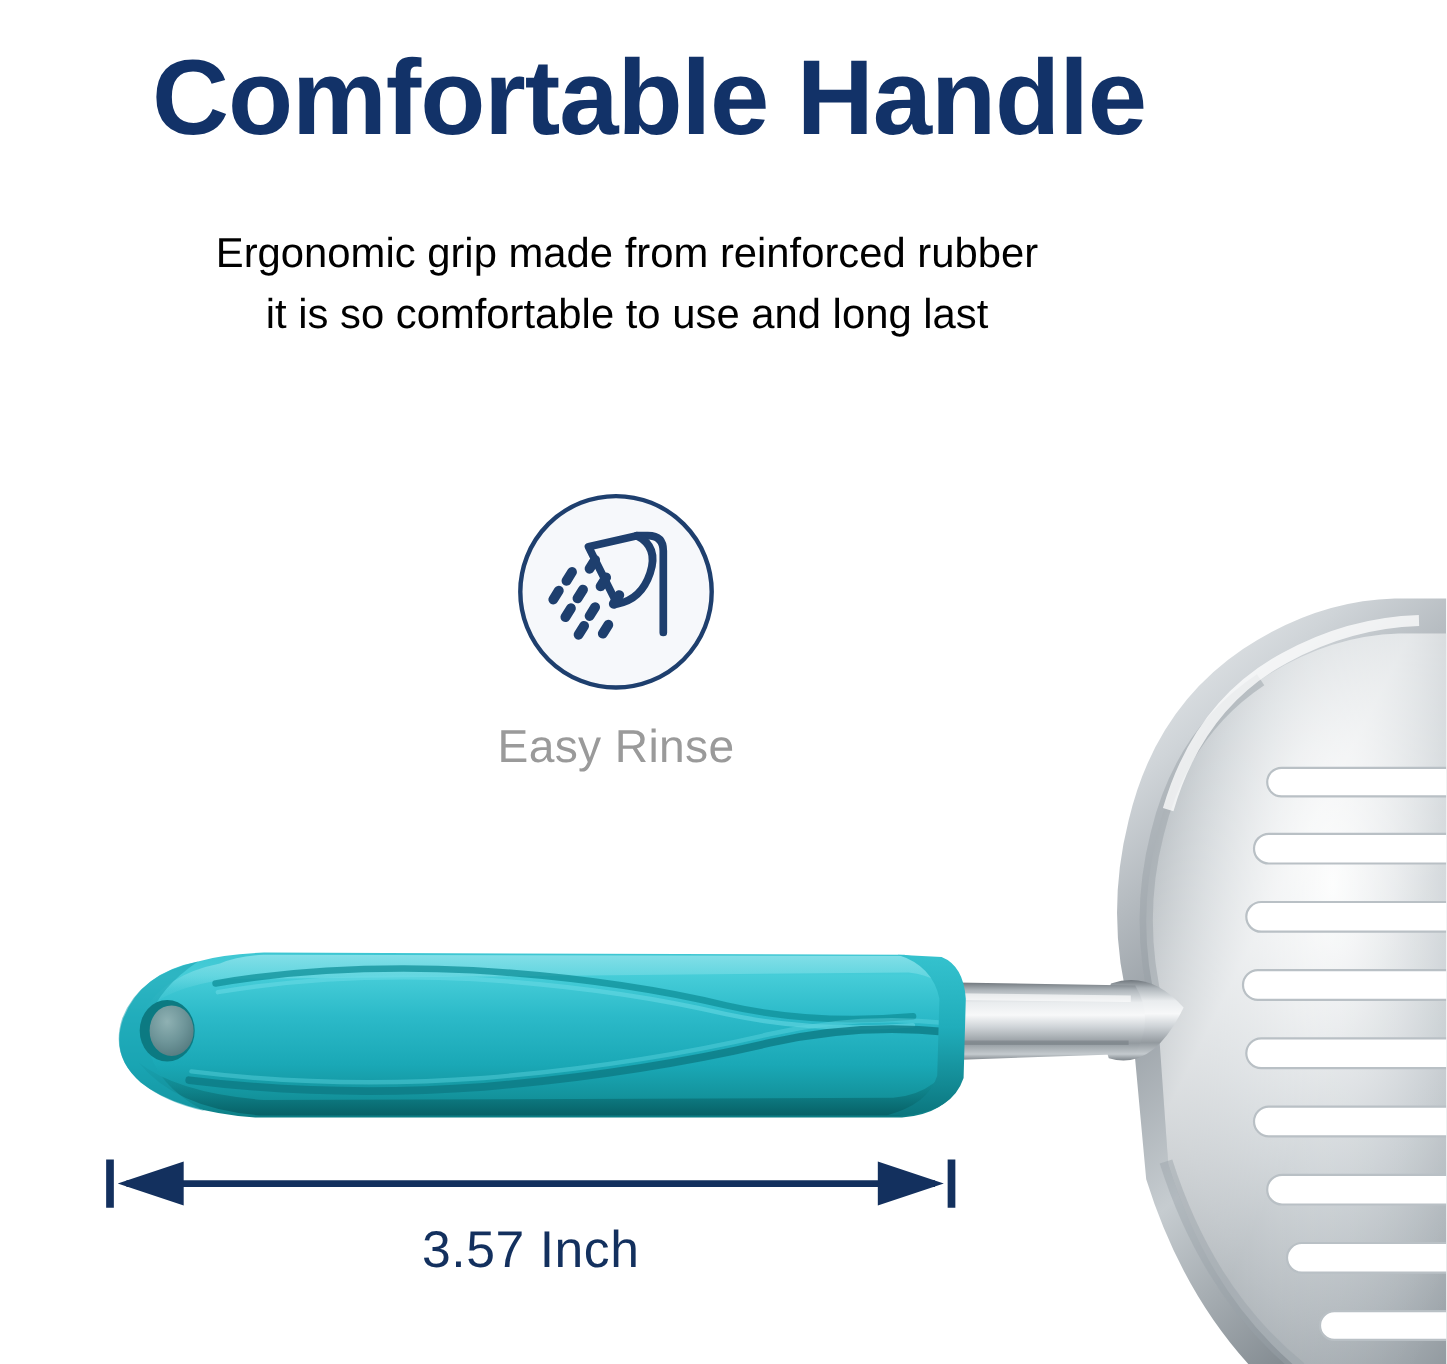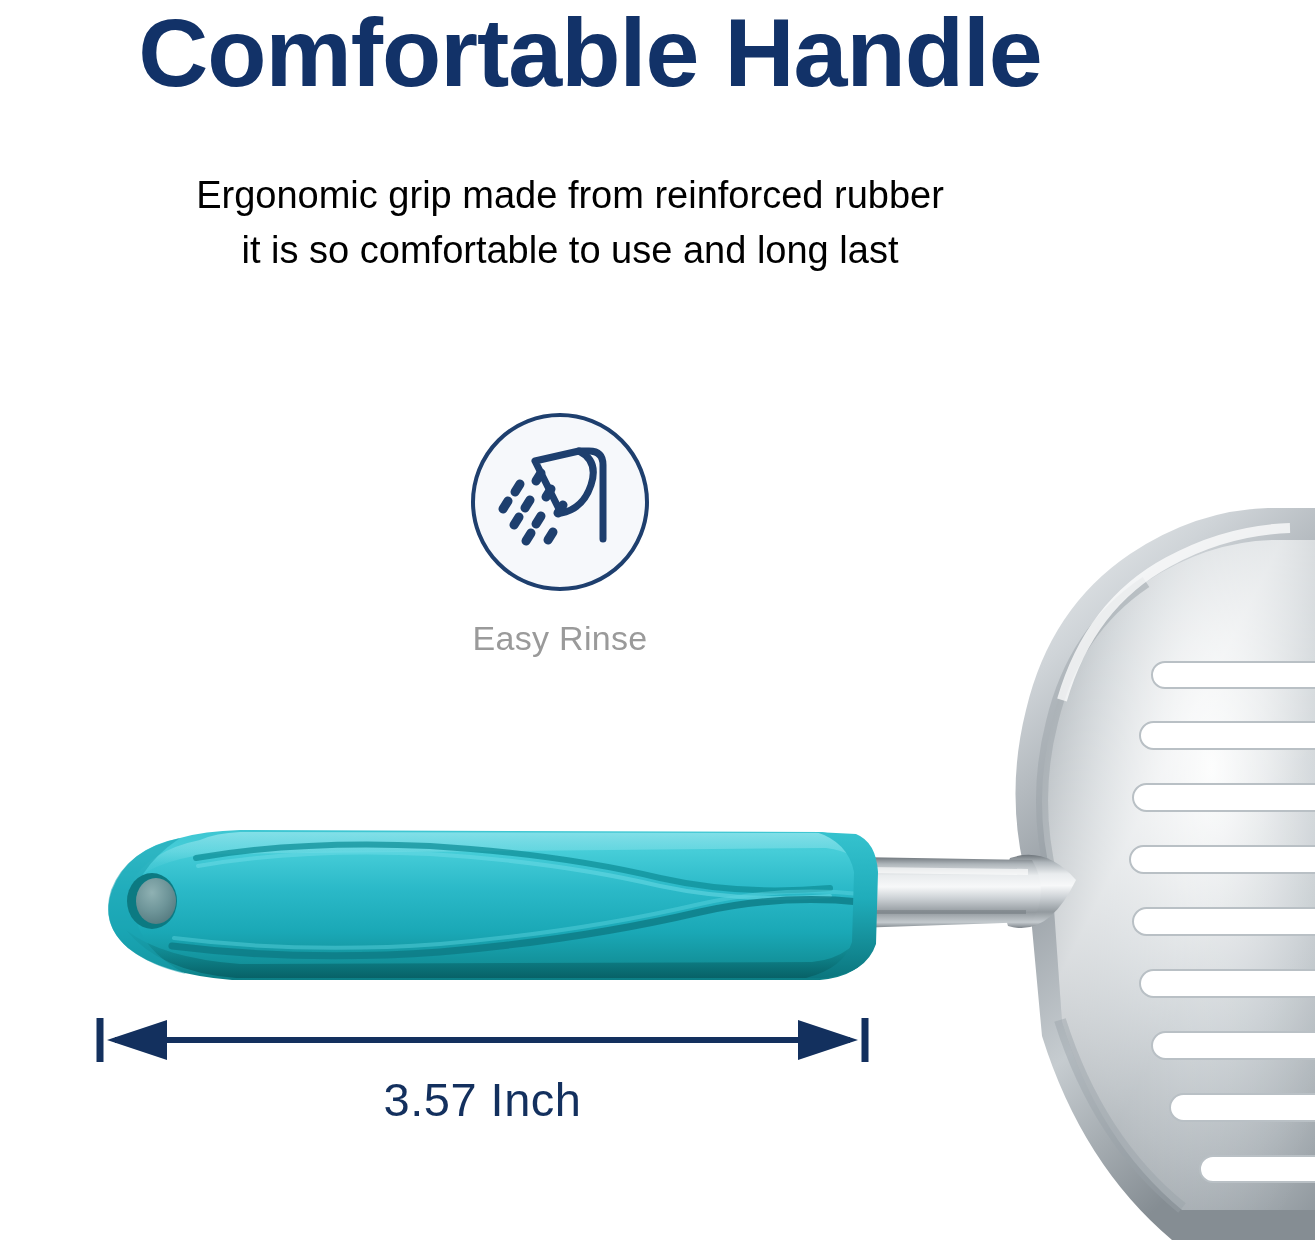--- a/index.html
+++ b/index.html
@@ -10,20 +10,21 @@
     background: #ffffff;
     font-family: "Liberation Sans", sans-serif;
     overflow: hidden;
   }
 
   #page {
     position: relative;
     width: 1315px;
     height: 872px;
     background: #ffffff;
+    margin-top: 36px;
   }
 
   
   #headline {
     position: absolute;
     left: 0;
     top: 4px;
     width: 1180px;
     text-align: center;
     font-size: 97px;
@@ -63,21 +64,21 @@
     border-radius: 50%;
     background: #f6f8fb;
     border: 4px solid #1e3f6e;
     position: relative;
     overflow: hidden;
   }
   #badge-circle svg { display: block; }
 
   #badge-label {
     margin-top: 28px;
-    font-size: 34px;
+    font-size: 42px;
     color: #9a9a9a;
     font-weight: 400;
     letter-spacing: 0.3px;
   }
 
   
   #product {
     position: absolute;
     left: 0;
     top: 0;

